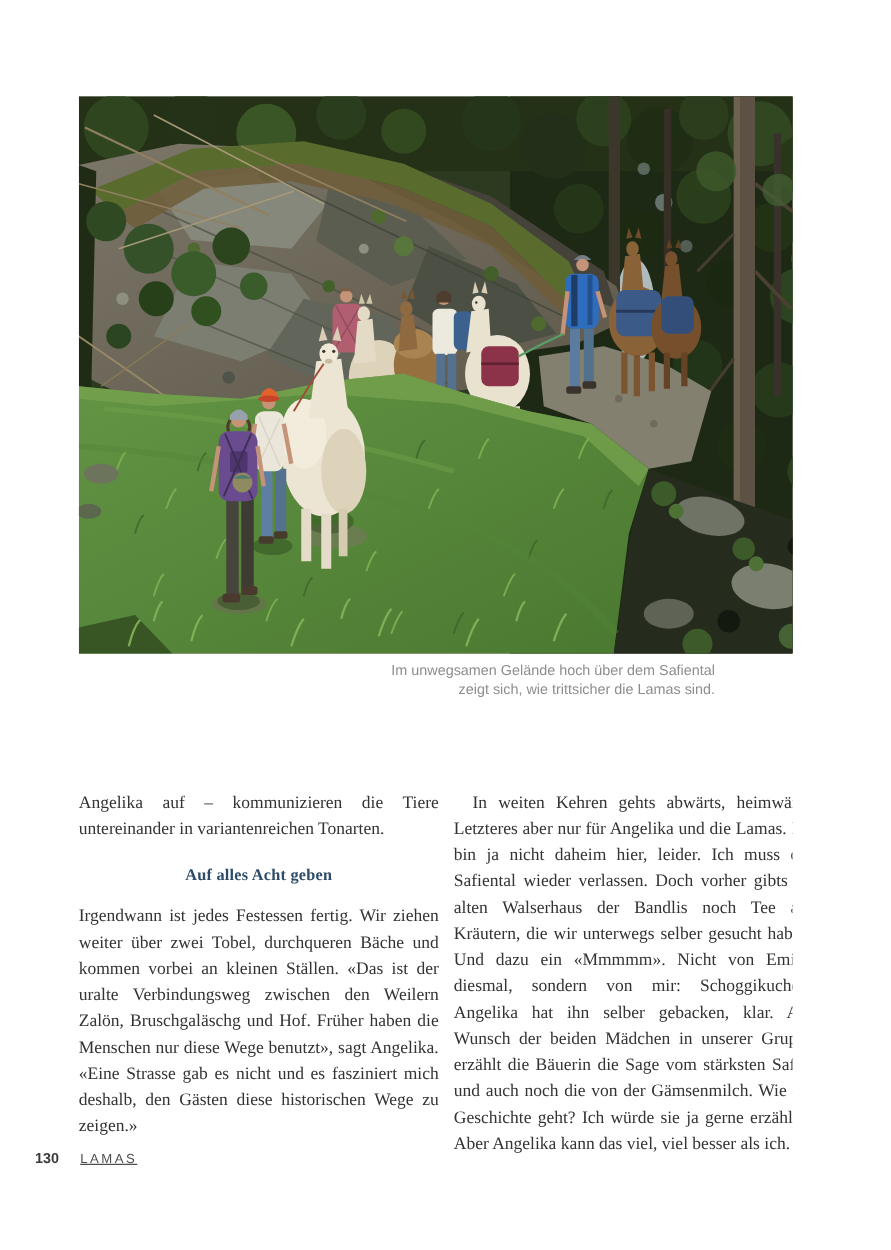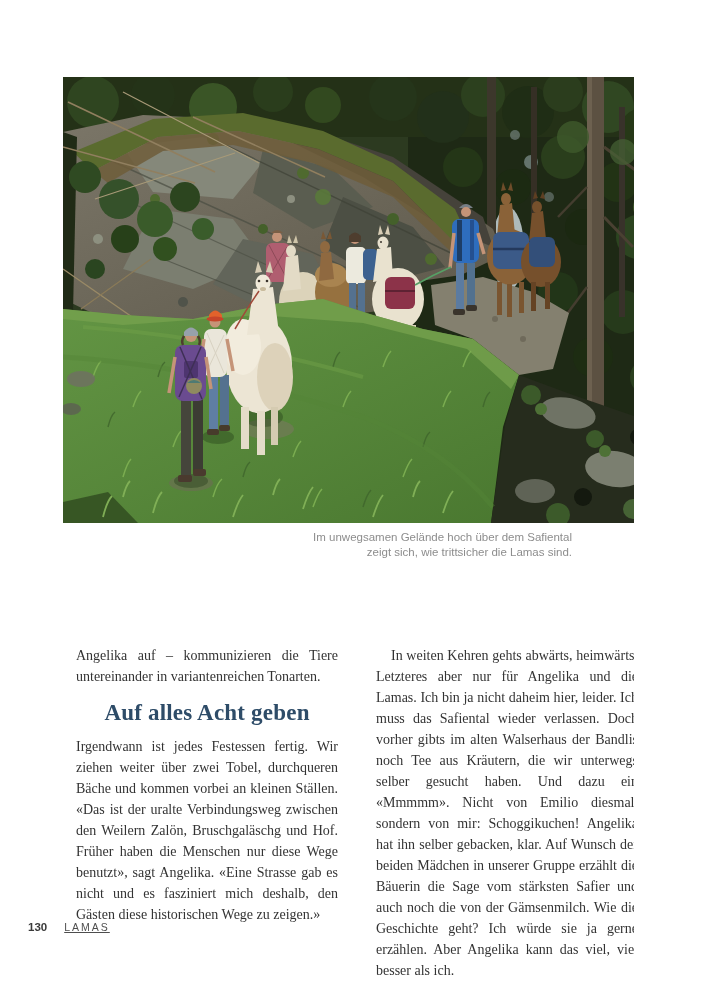--- a/index.html
+++ b/index.html
@@ -7,22 +7,22 @@
 
   .photo{position:absolute;left:63px;top:77px;width:588px;height:446px;margin:0;overflow:hidden;}
   .photo svg{display:block;}
 
   .caption{position:absolute;top:530px;right:62px;width:286px;text-align:right;
     font-family:"Liberation Sans",sans-serif;font-size:11.5px;line-height:15px;color:#8d8d8d;}
 
   .columns{position:absolute;left:63px;top:632px;width:588px;display:flex;gap:12px;}
   .col{width:288px;font-family:"Liberation Serif",serif;font-size:14px;line-height:21px;
     color:#333333;text-align:justify;}
-  .col p{margin:13px;}
-  .section-heading{font-family:"Liberation Serif",serif;font-size:23px;font-weight:bold;
+  .col p{margin:0;}
+  .section-heading{font-family:"Liberation Serif",serif;font-size:13px;font-weight:bold;
     text-align:center;margin:15px 0 13px 0;letter-spacing:.2px;}
   .indent{text-indent:15px;}
 
   .footer{position:absolute;left:28px;top:921px;display:flex;align-items:flex-start;gap:17px;
     font-family:"Liberation Sans",sans-serif;}
   .pagenum{font-size:11.5px;font-weight:bold;color:#3a3a3a;}
   .booktitle{font-size:10.5px;letter-spacing:2px;color:#4e4e4e;text-decoration:underline;}
 </style>
 </head>
 <body>

